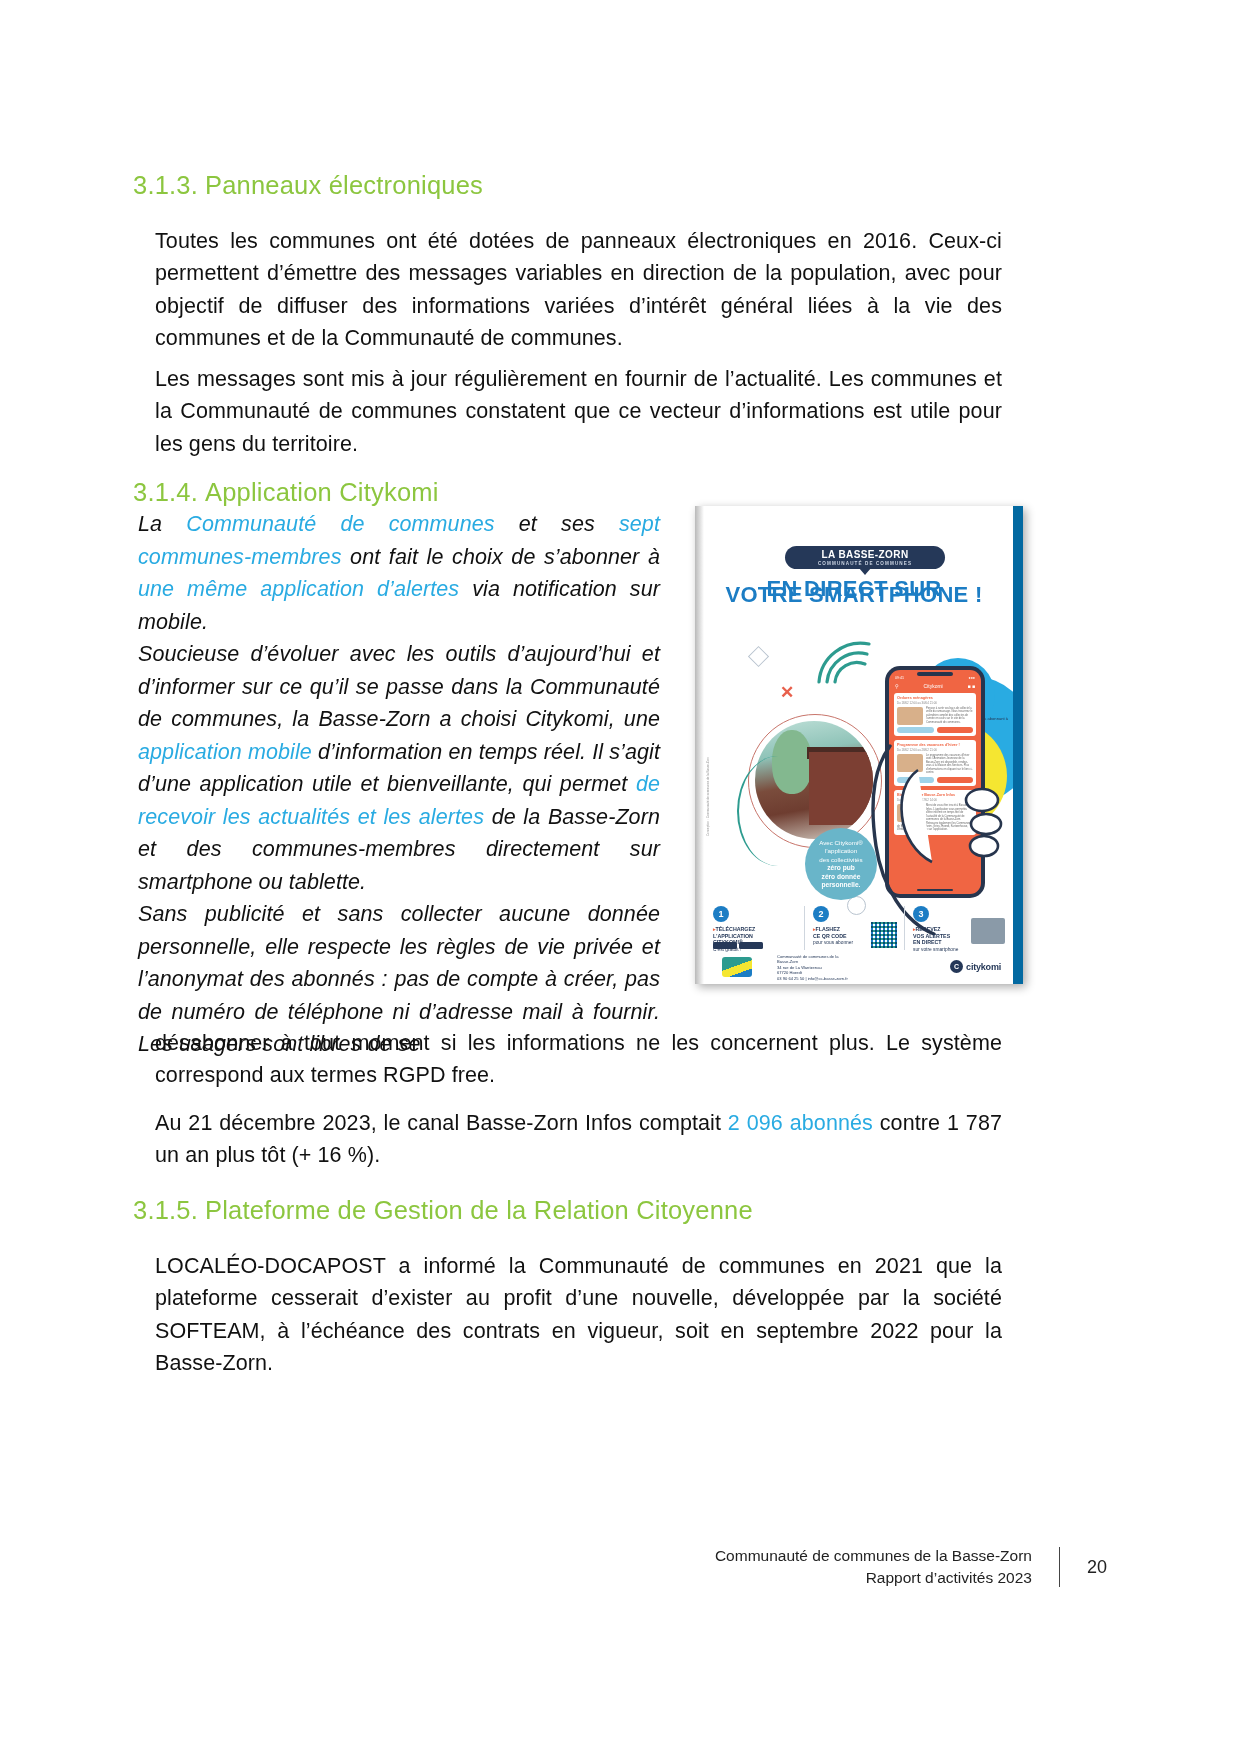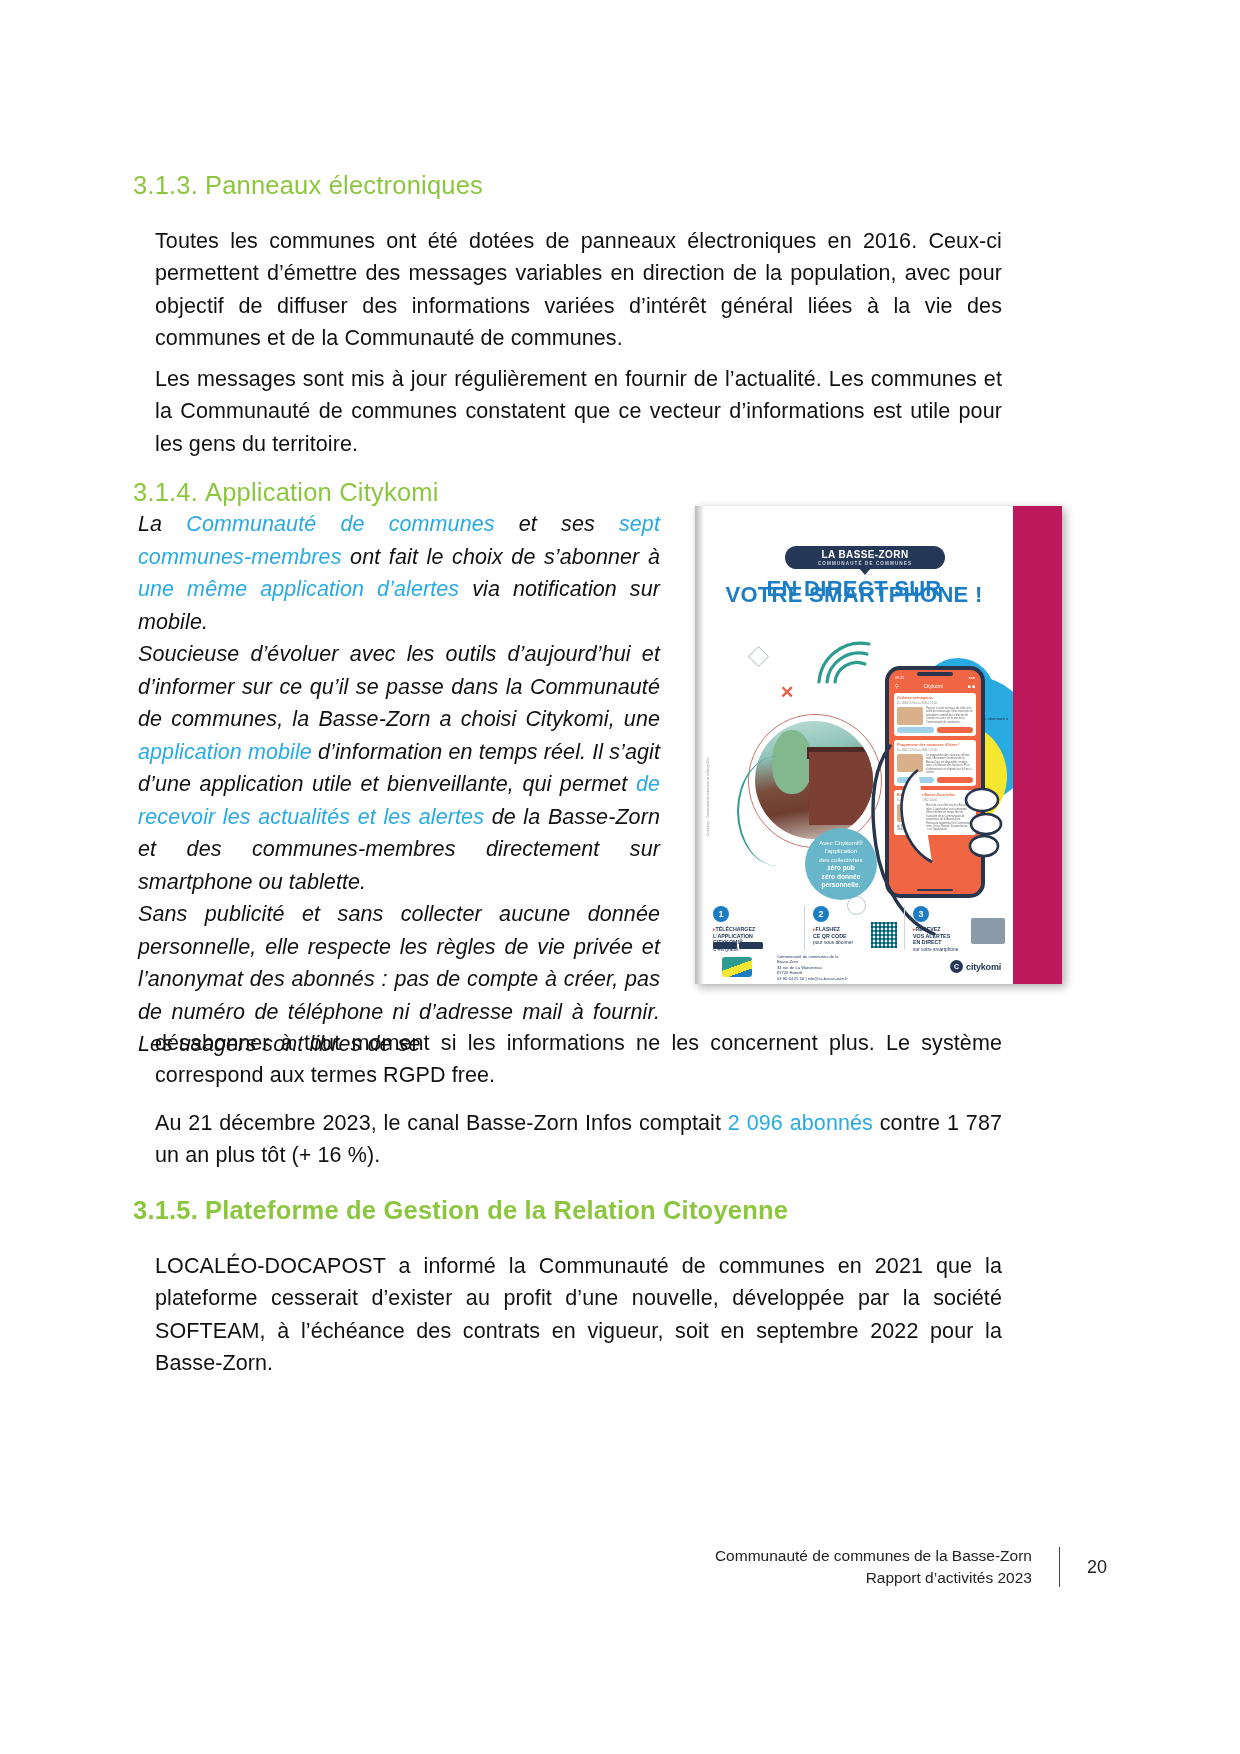--- a/index.html
+++ b/index.html
@@ -39,27 +39,27 @@
   #sec313-p1{position:absolute;left:133px;top:203px;width:847px;}
   #sec313-p2{position:absolute;left:133px;top:341px;width:847px;}
 
   #sec314-title{position:absolute;left:133px;top:452px;}
 
   #sec314-col{position:absolute;left:116px;top:508px;width:522px;font-style:italic;}
   #sec314-wrap{position:absolute;left:133px;top:1005px;width:847px;}
 
   #sec314-p2{position:absolute;left:133px;top:1085px;width:847px;}
 
-  #sec315-title{position:absolute;left:133px;top:1170px;font-weight:bold;}
+  #sec315-title{position:absolute;left:133px;top:1170px;}
   #sec315-p1{position:absolute;left:133px;top:1228px;width:847px;}
 
   
   #flyer{
-    position:absolute;left:695px;top:506px;width:367px;height:478px;
-    background:#be185d;
+    position:absolute;left:695px;top:506px;width:328px;height:478px;
+    background:#0369a1;
     box-shadow:3px 3px 9px rgba(0,0,0,.33);
     overflow:hidden;
   }
   .fl-inner{position:absolute;left:0;top:0;width:318px;height:478px;background:#fff;overflow:hidden;}
   .fl-leftbar{position:absolute;left:0;top:0;width:9px;height:478px;
     background:linear-gradient(90deg,#b9b9b9 0%,#dedede 55%,#ffffff 100%);}
   .fl-sidecode{
     position:absolute;left:11px;top:330px;
     font-size:3px;color:#9a9a9a;
     transform:rotate(-90deg);transform-origin:left top;white-space:nowrap;

